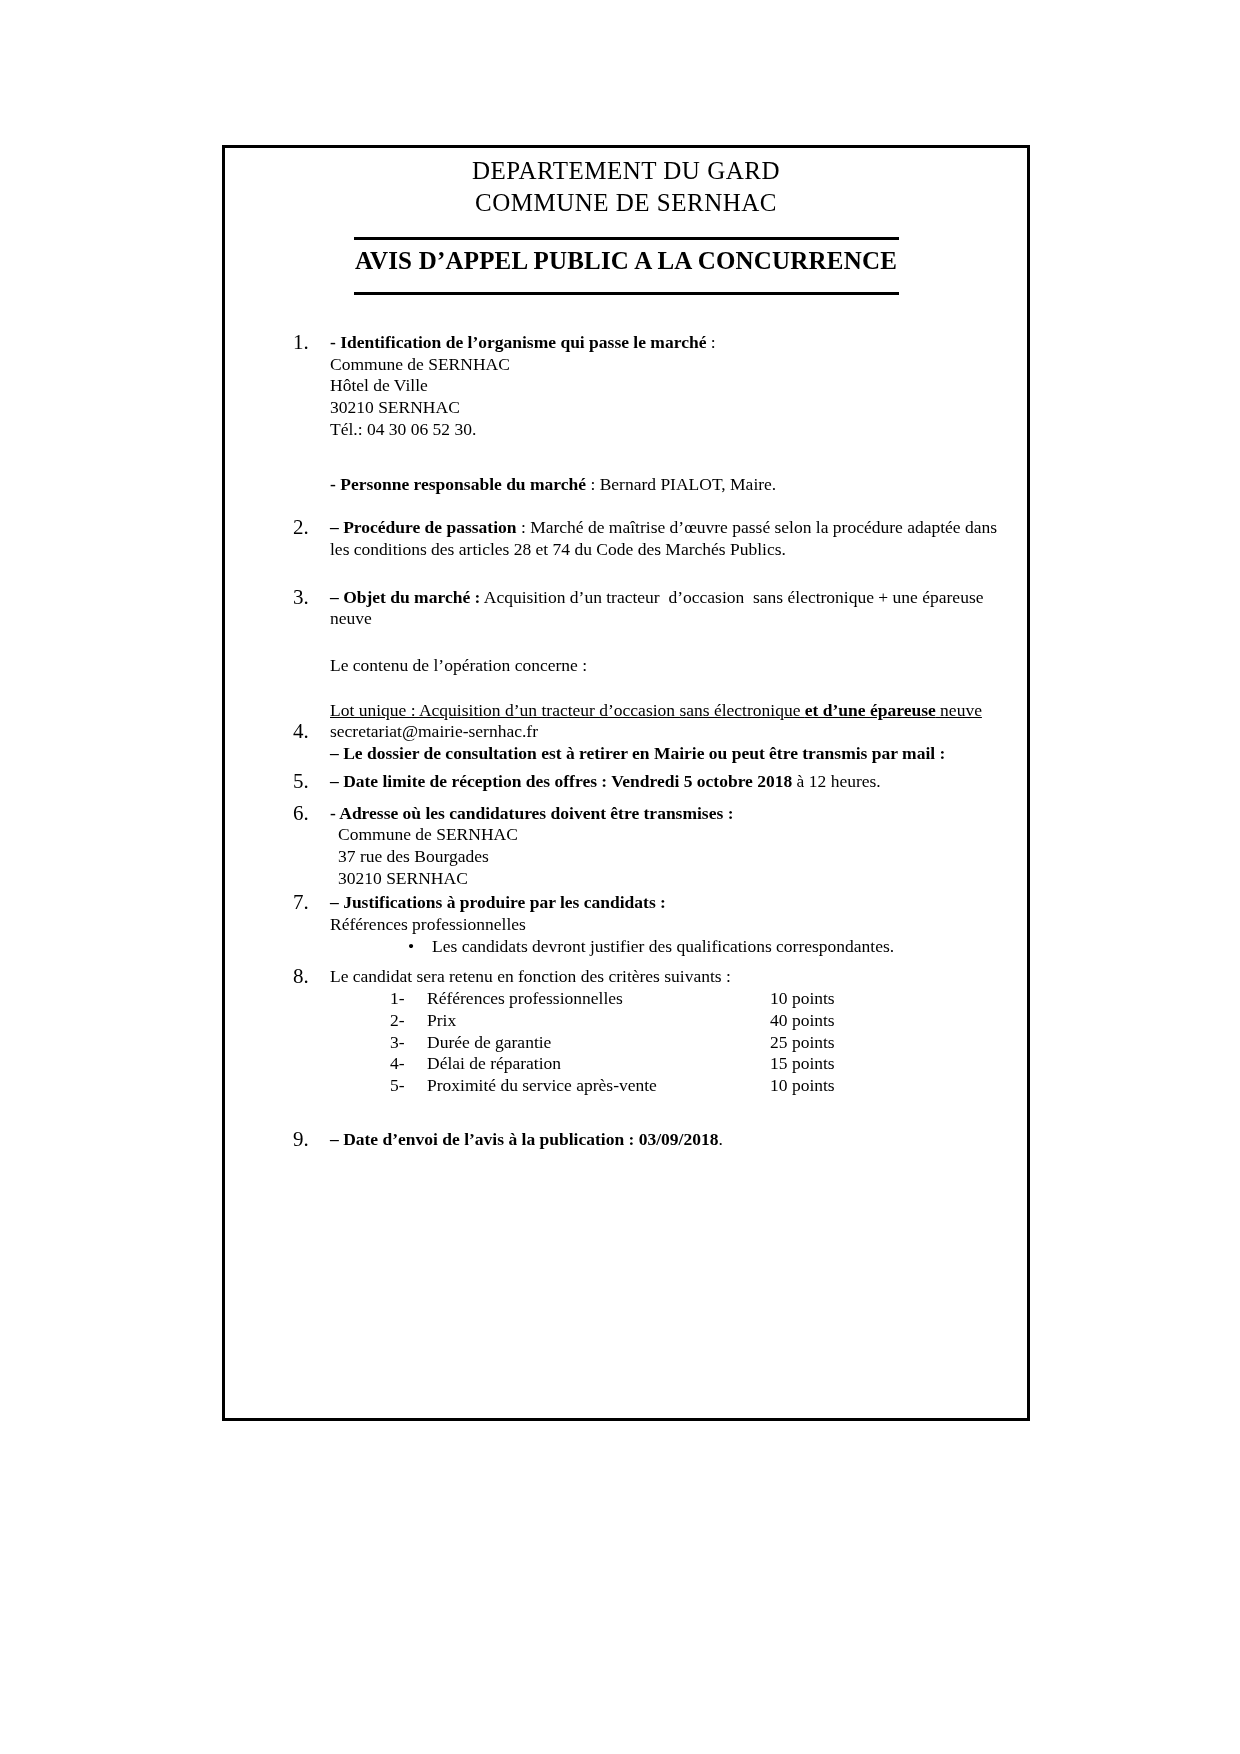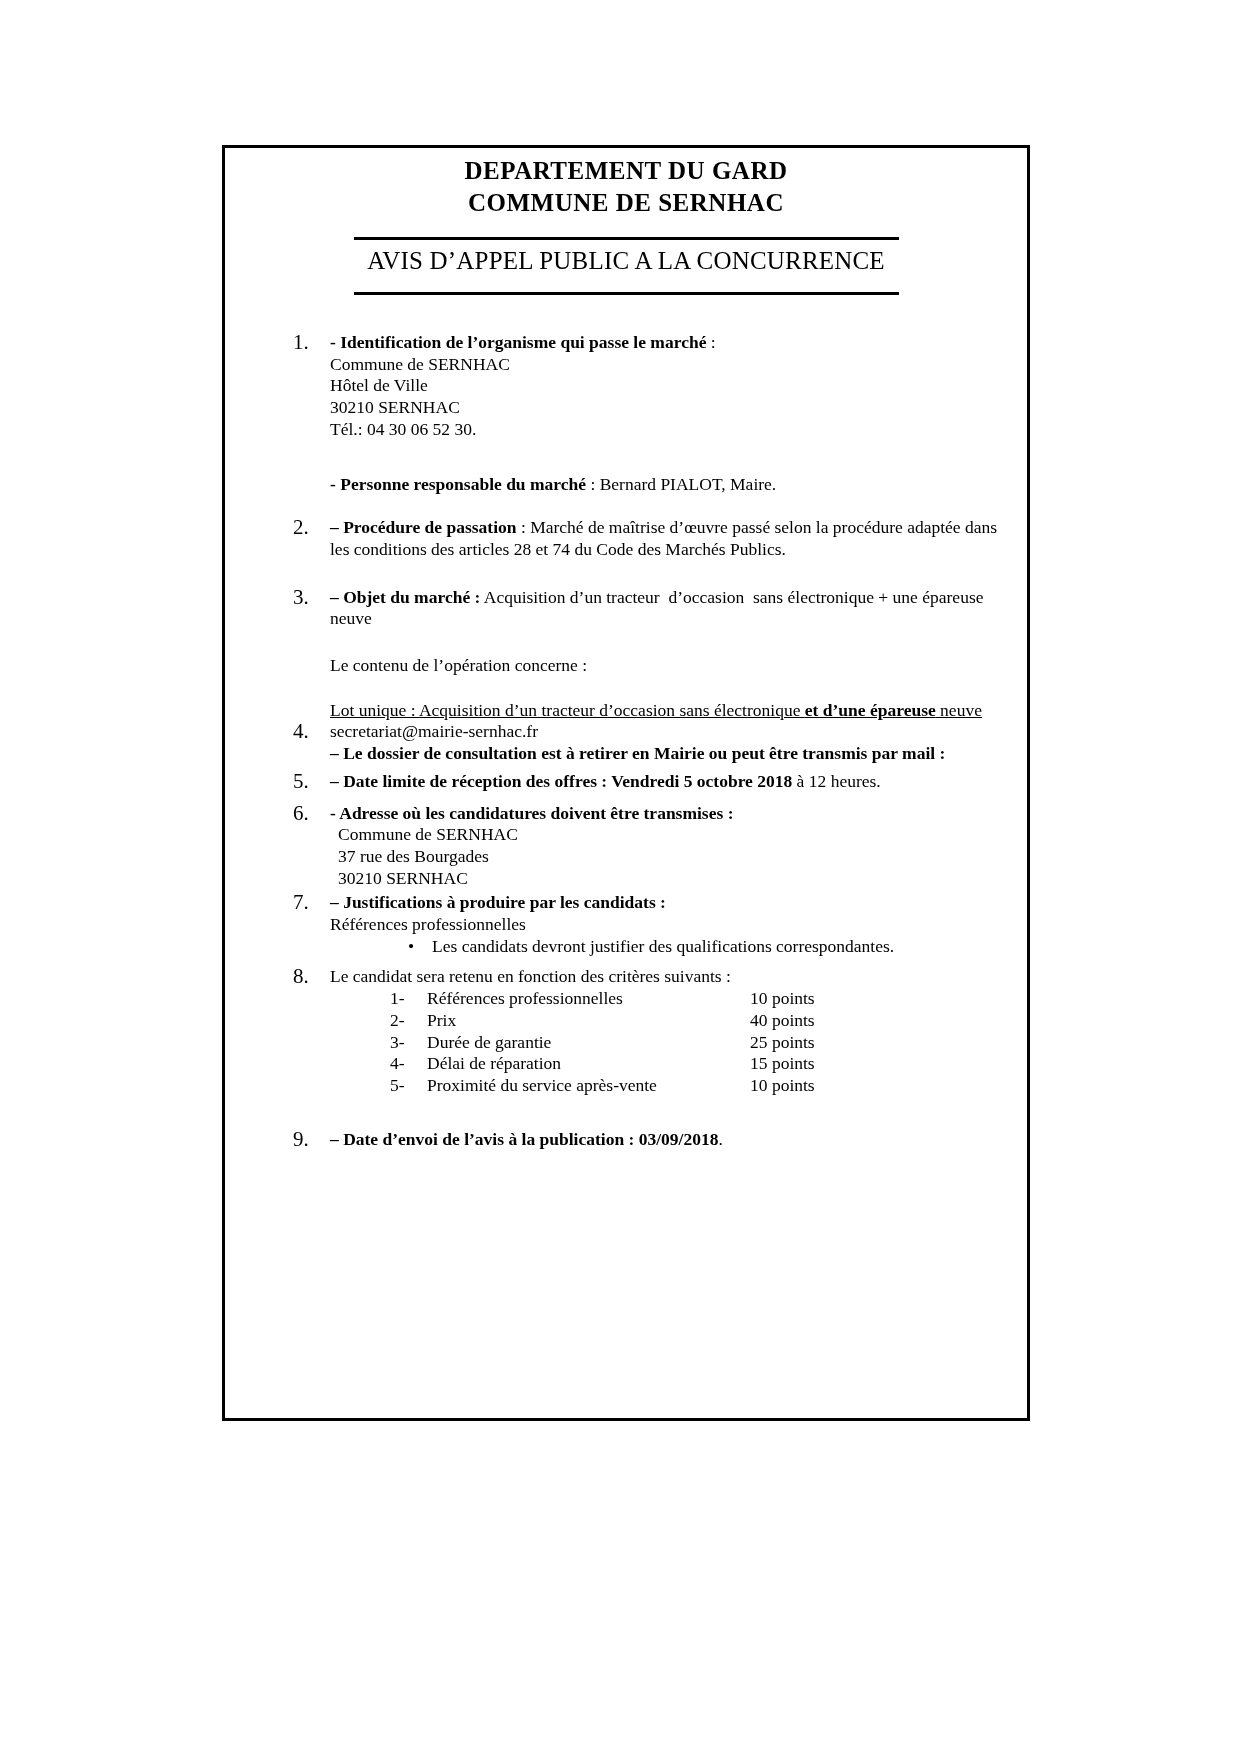--- a/index.html
+++ b/index.html
@@ -10,27 +10,27 @@
     color:#000;
   }
   .doc-frame {
     position:absolute; left:222px; top:145px;
     width:808px; height:1276px;
     border:3px solid #000; background:#fff;
   }
   
   .heading { padding-top:7px; }
   .title-line {
-    font-weight:bold; font-size:25px; line-height:32px;
+    font-weight:normal; font-size:25px; line-height:32px;
     text-align:center; letter-spacing:0.5px;
   }
   .h-rule { width:545px; height:3px; background:#000; margin:18px auto 0 auto; }
   .h-rule.bottom { margin-top:14px; }
   .notice-title {
-    font-weight:normal; font-size:25px; line-height:34px;
+    font-weight:bold; font-size:25px; line-height:34px;
     text-align:center; margin-top:4px; letter-spacing:0.2px;
     white-space:nowrap;
   }
   
   .content {
     margin-top:37px; padding:0 19px 0 105px;
     font-size:17.5px; line-height:21.7px;
   }
   .sec { position:relative; }
   .num {
@@ -49,21 +49,21 @@
   .sec6 { margin-top:10px; }
   .sec6 .addr { margin-left:8px; }
   .sec7 { margin-top:3px; }
   .sec8 { margin-top:9px; }
   .sec9 { margin-top:32px; }
   .prewrap { white-space:pre-wrap; }
   .bullet-row { position:relative; padding-left:102px; }
   .bullet-char { position:absolute; left:78px; top:0; }
   .crit-row { position:relative; padding-left:97px; }
   .crit-num { position:absolute; left:60px; top:0; }
-  .crit-points { position:absolute; left:420px; top:0; }
+  .crit-points { position:absolute; left:440px; top:0; }
 </style>
 </head>
 <body>
 
 <div class="doc-frame">
 
   <div class="heading">
     <div class="title-line">DEPARTEMENT DU GARD</div>
     <div class="title-line">COMMUNE DE SERNHAC</div>
     <div class="h-rule"></div>

